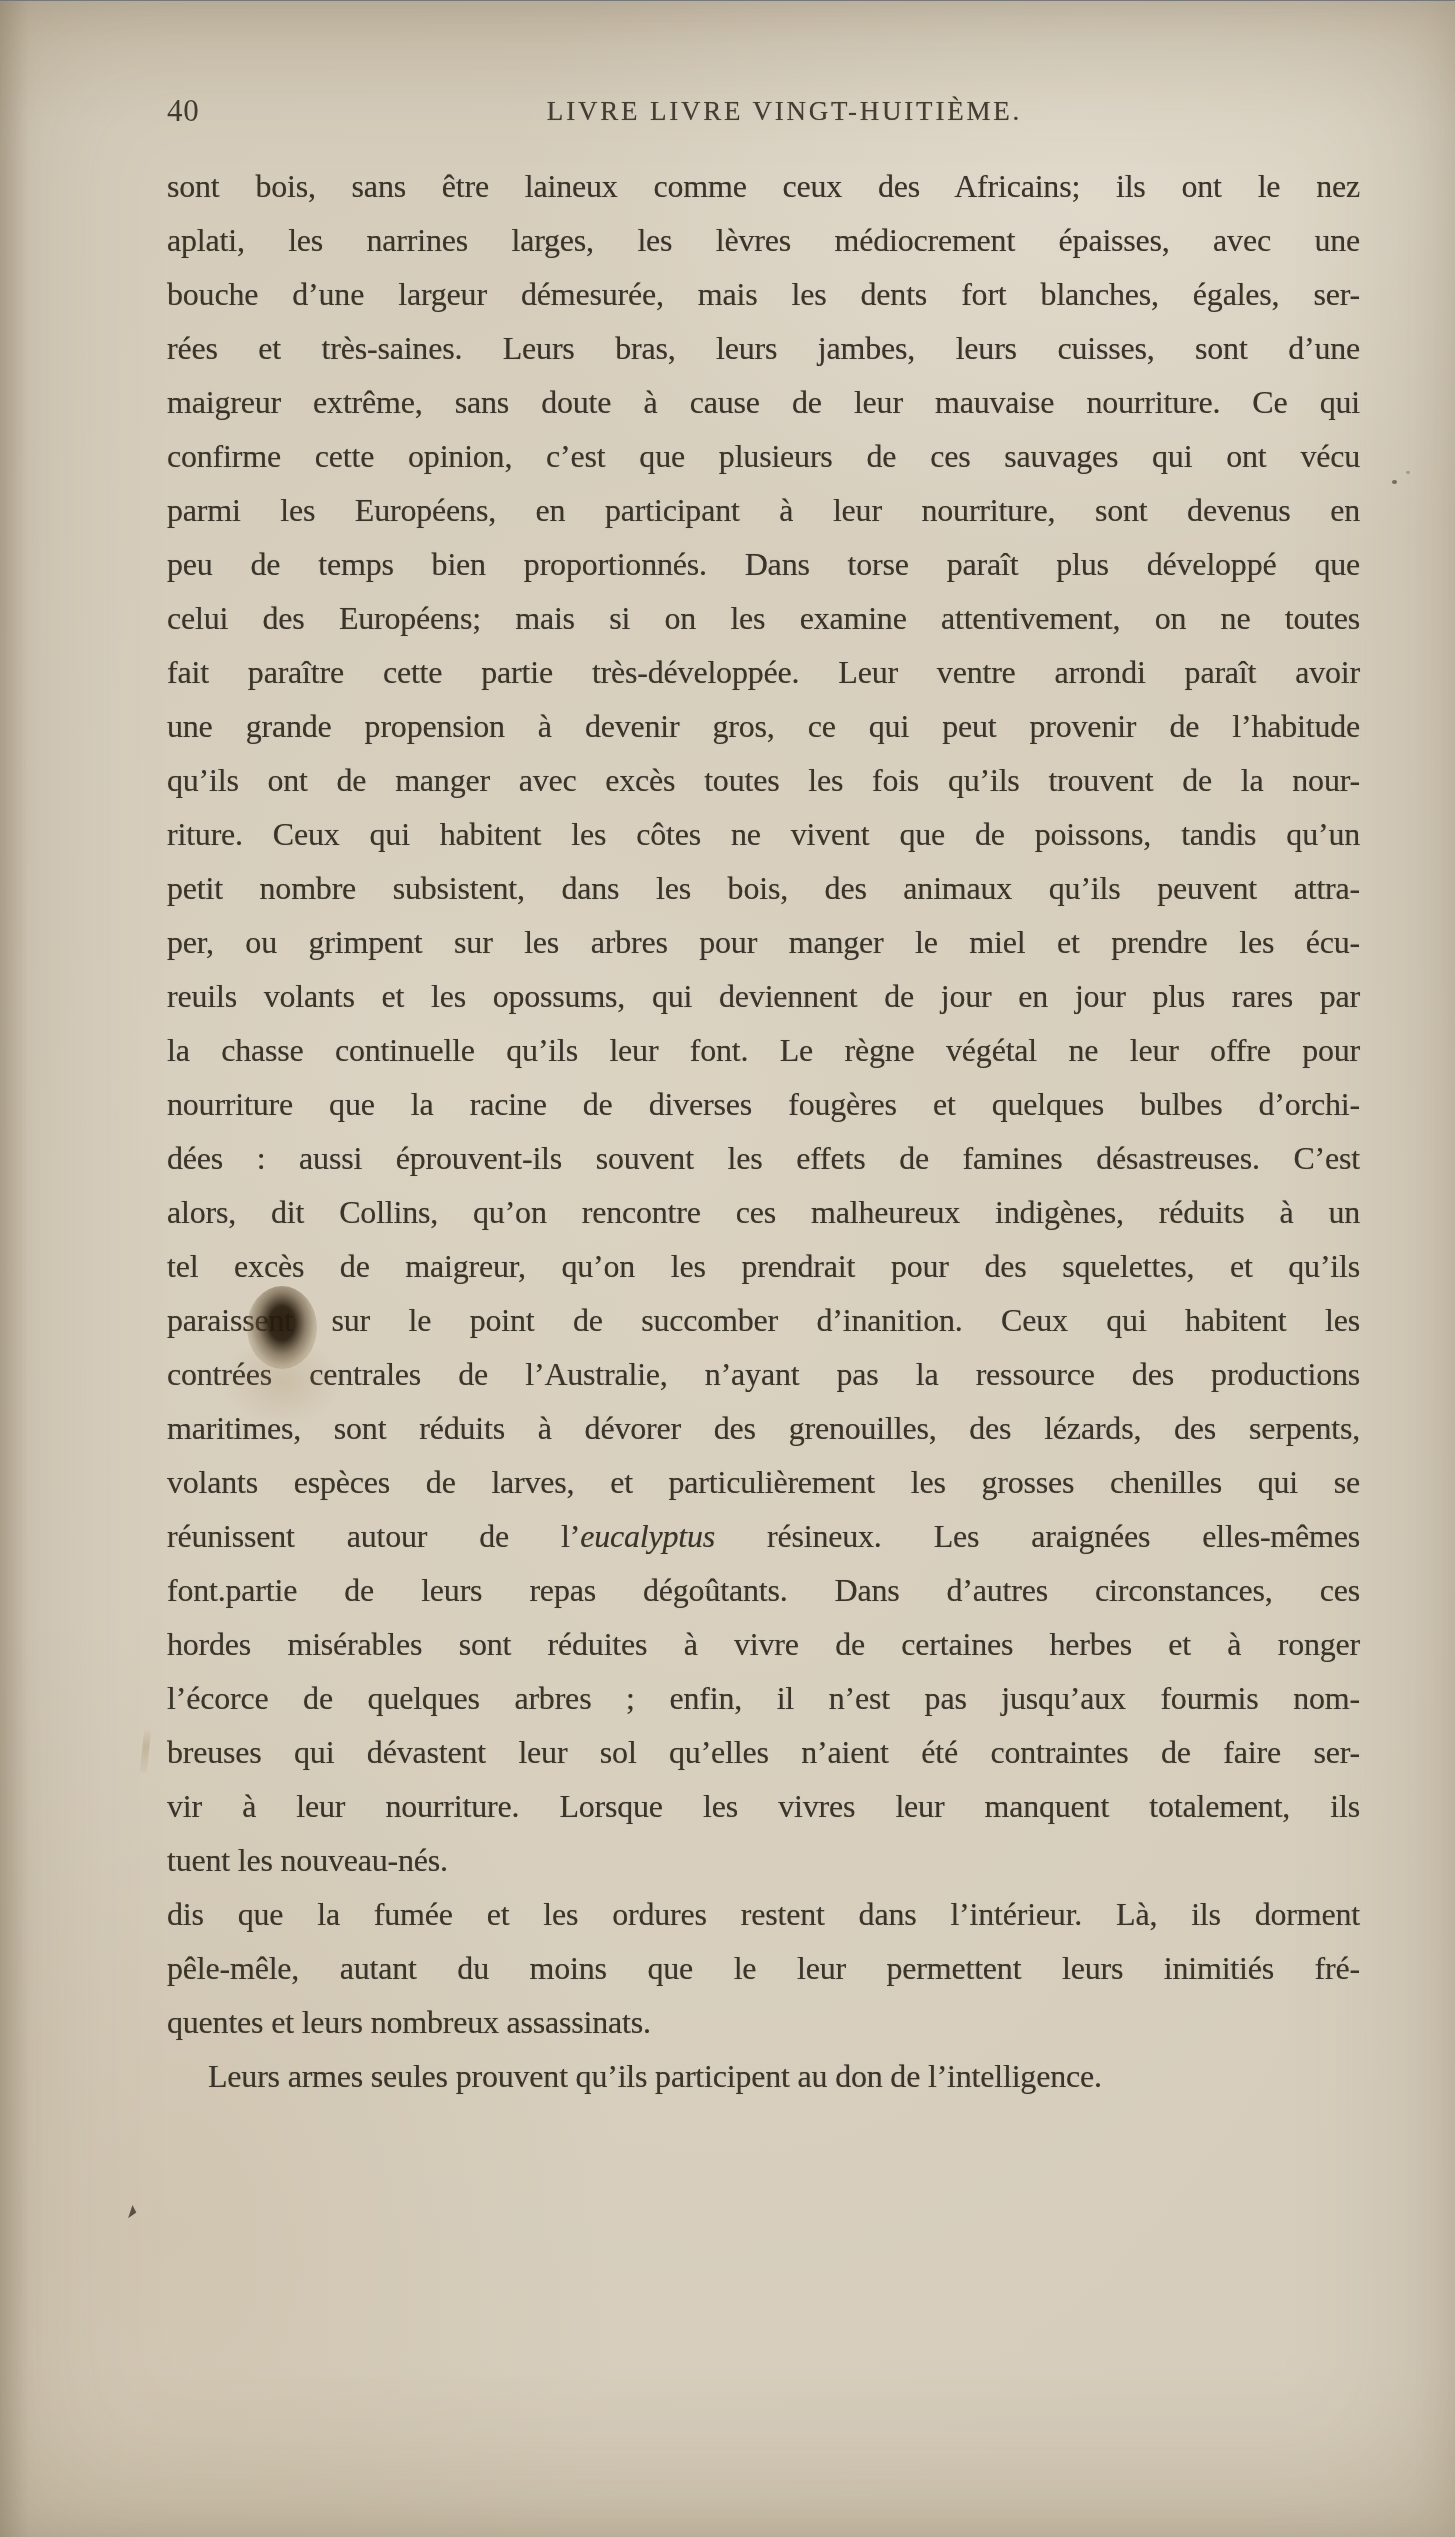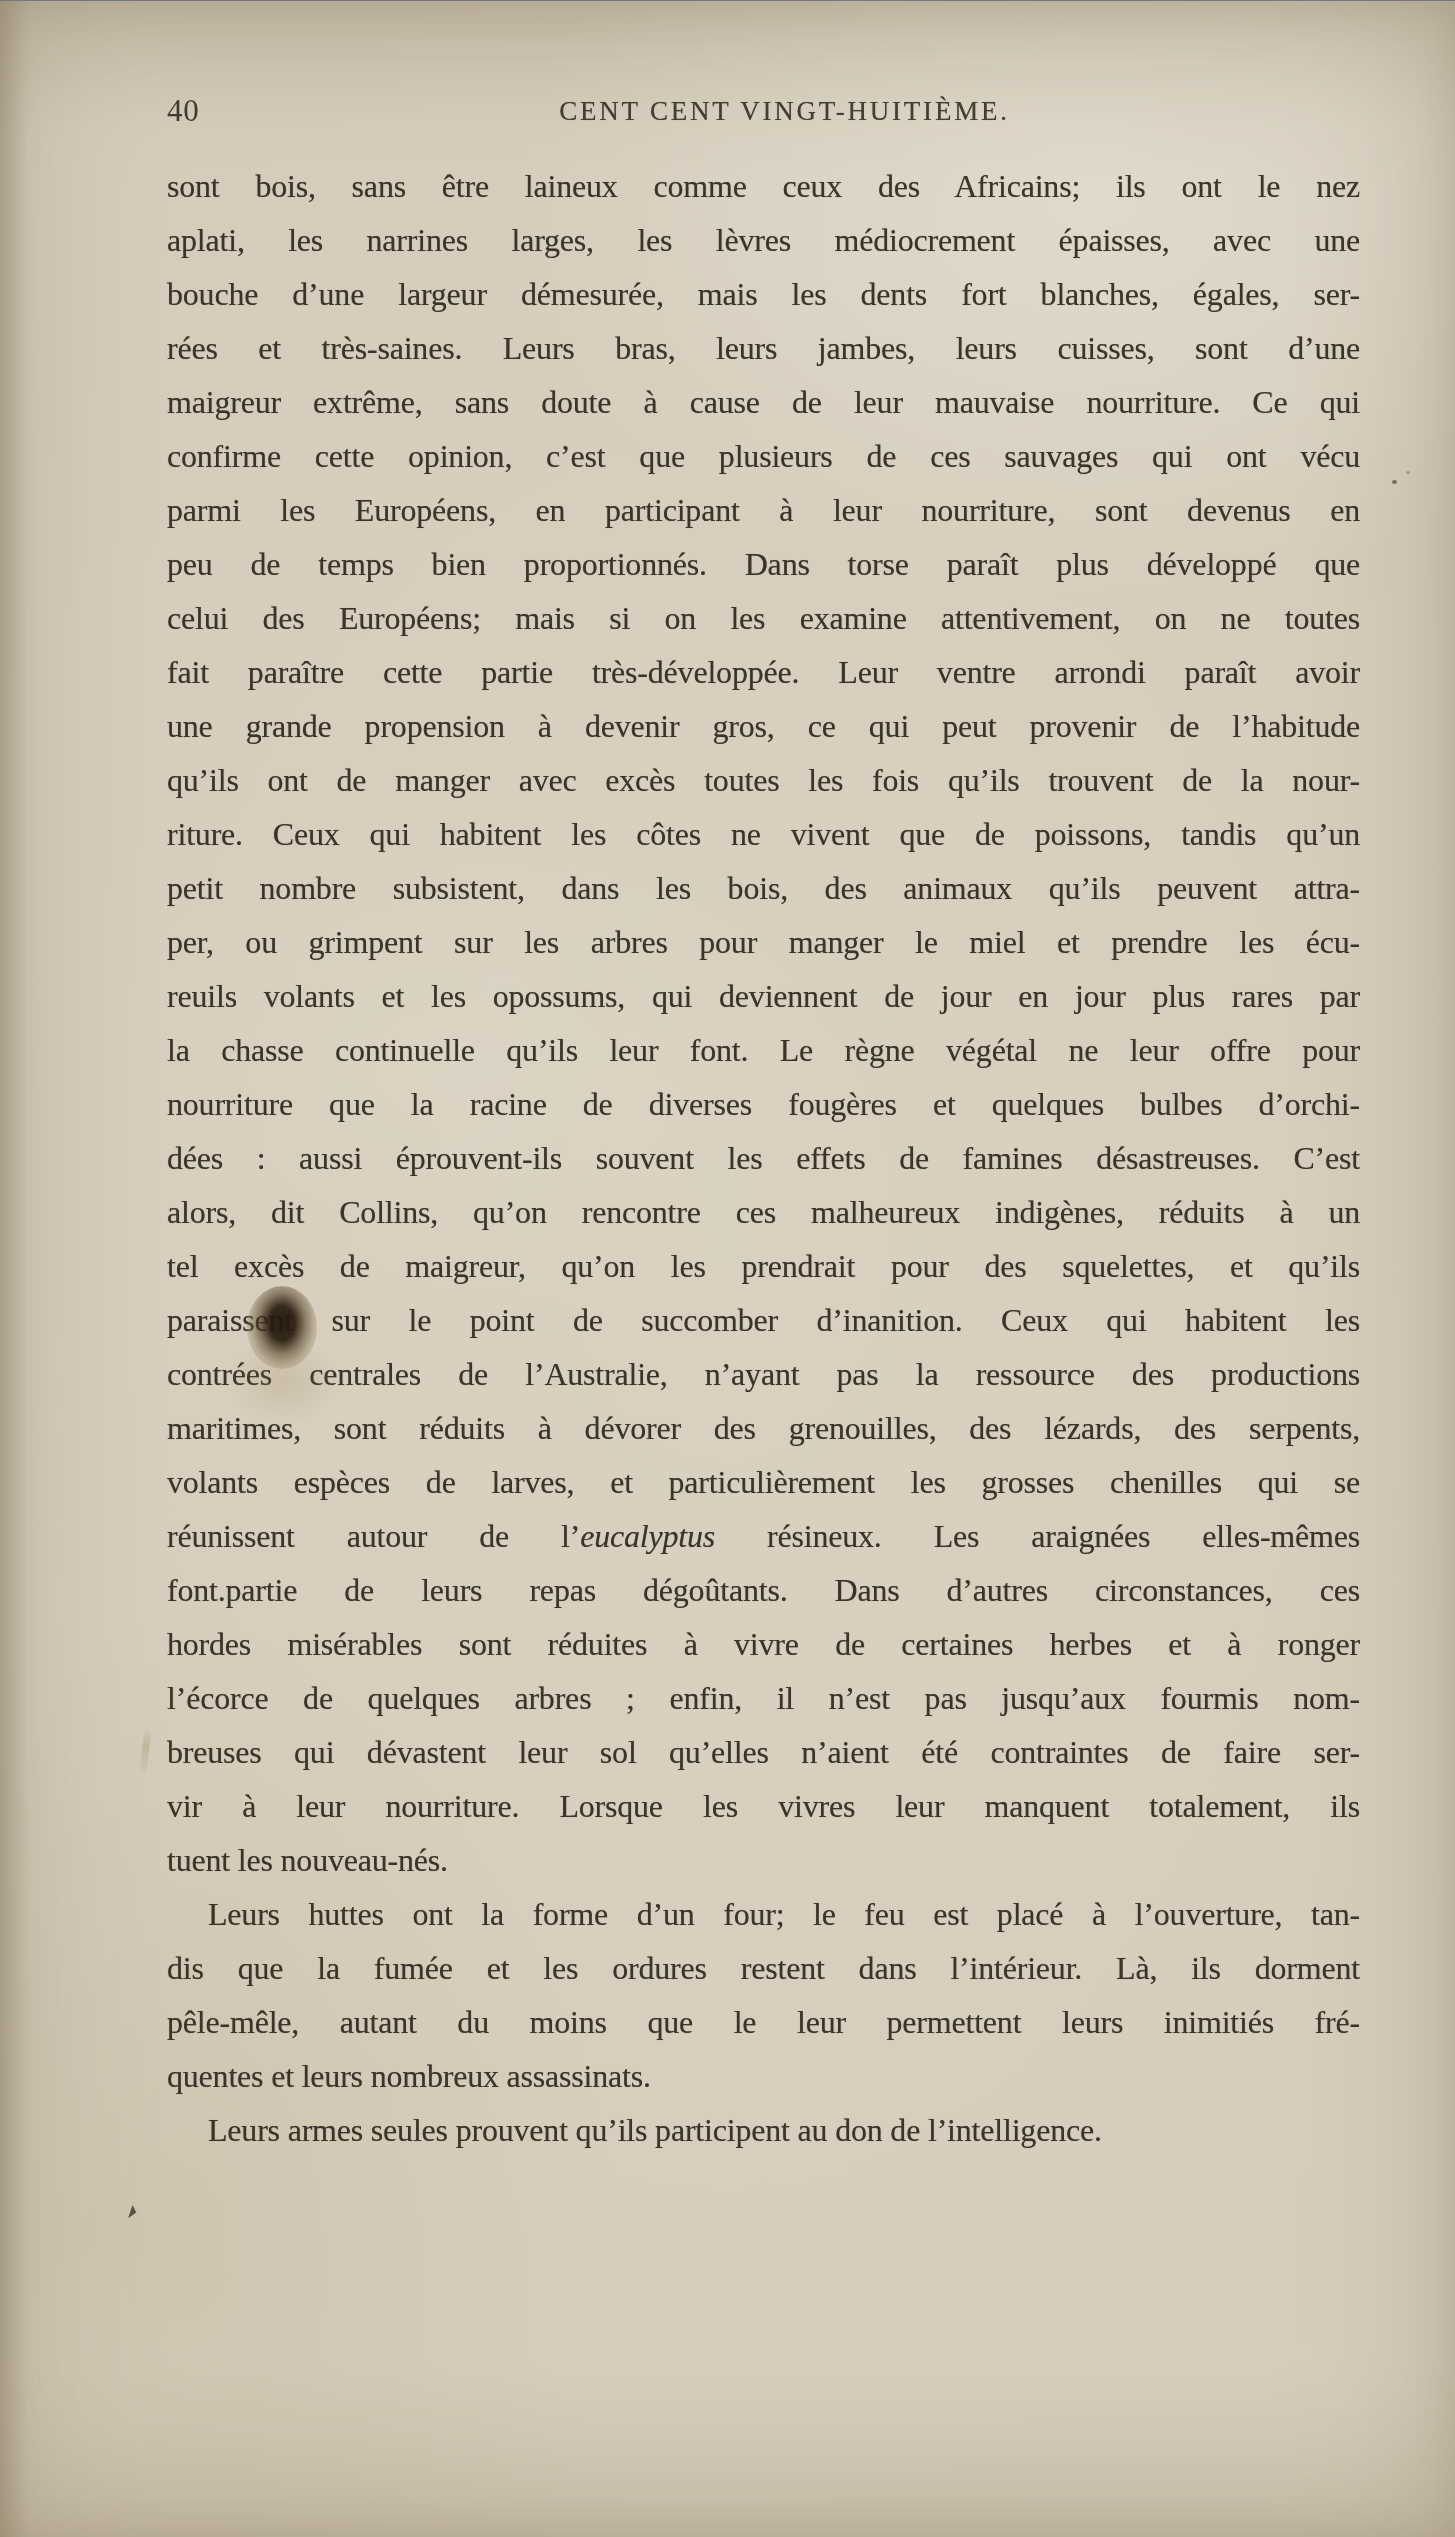--- a/index.html
+++ b/index.html
@@ -79,21 +79,21 @@
   }
 </style>
 </head>
 <body>
 
 <div class="page">
   <div class="fold-shade"></div>
 
   <div class="header">
     <span class="pagenum">40</span>
-    <span class="running-title">CENT CENT VINGT-HUITIÈME.</span>
+    <span class="running-title">LIVRE LIVRE VINGT-HUITIÈME.</span>
   </div>
 
   <div class="textblock">
     <div class="line">sont bois, sans être laineux comme ceux des Africains; ils ont le nez</div>
     <div class="line">aplati, les narrines larges, les lèvres médiocrement épaisses, avec une</div>
     <div class="line">bouche d’une largeur démesurée, mais les dents fort blanches, égales, ser-</div>
     <div class="line">rées et très-saines. Leurs bras, leurs jambes, leurs cuisses, sont d’une</div>
     <div class="line">maigreur extrême, sans doute à cause de leur mauvaise nourriture. Ce qui</div>
     <div class="line">confirme cette opinion, c’est que plusieurs de ces sauvages qui ont vécu</div>
     <div class="line">parmi les Européens, en participant à leur nourriture, sont devenus en</div>
@@ -115,21 +115,20 @@
     <div class="line">contrées centrales de l’Australie, n’ayant pas la ressource des productions</div>
     <div class="line">maritimes, sont réduits à dévorer des grenouilles, des lézards, des serpents,</div>
     <div class="line">volants espèces de larves, et particulièrement les grosses chenilles qui se</div>
     <div class="line"><span>réunissent autour de l’</span><i>eucalyptus</i><span> résineux. Les araignées elles-mêmes</span></div>
     <div class="line">font.partie de leurs repas dégoûtants. Dans d’autres circonstances, ces</div>
     <div class="line">hordes misérables sont réduites à vivre de certaines herbes et à ronger</div>
     <div class="line">l’écorce de quelques arbres ; enfin, il n’est pas jusqu’aux fourmis nom-</div>
     <div class="line">breuses qui dévastent leur sol qu’elles n’aient été contraintes de faire ser-</div>
     <div class="line">vir à leur nourriture. Lorsque les vivres leur manquent totalement, ils</div>
     <div class="line endline">tuent les nouveau-nés.</div>
-    <div class="line indent">Leurs huttes ont la forme d’un four; le feu est placé à l’ouverture, tan-</div>
     <div class="line">dis que la fumée et les ordures restent dans l’intérieur. Là, ils dorment</div>
     <div class="line">pêle-mêle, autant du moins que le leur permettent leurs inimitiés fré-</div>
     <div class="line endline">quentes et leurs nombreux assassinats.</div>
     <div class="line endline indent">Leurs armes seules prouvent qu’ils participent au don de l’intelligence.</div>
   </div>
 
   <div class="blot-halo"></div>
   <div class="ink-blot"></div>
   <div class="margin-speck speck-1"></div>
   <div class="margin-speck speck-2"></div>

